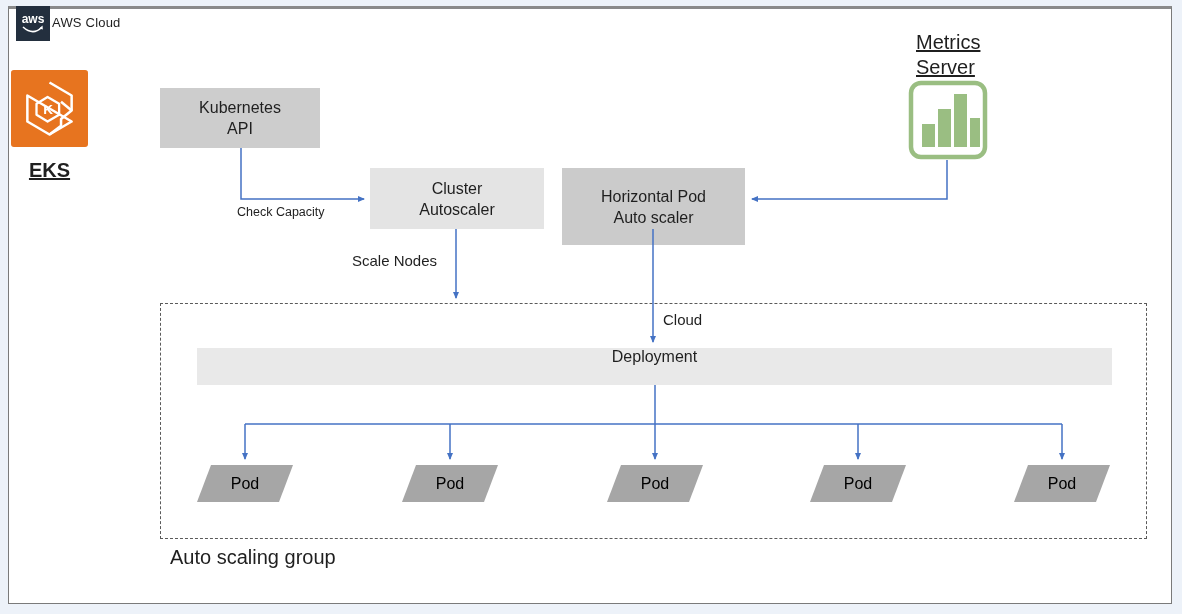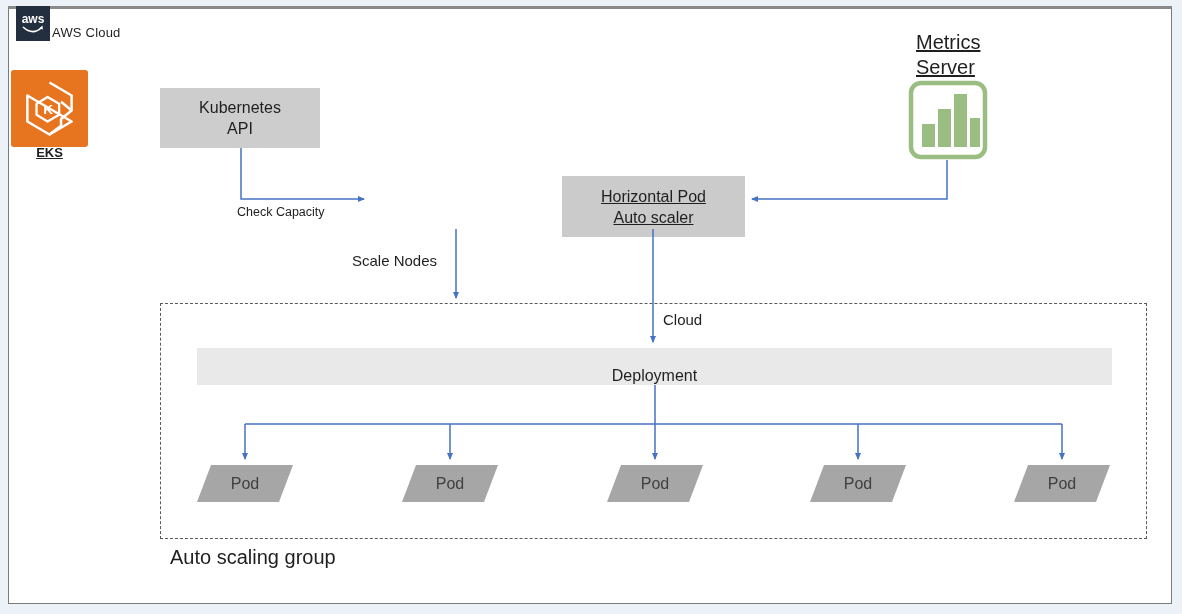--- a/index.html
+++ b/index.html
@@ -3,42 +3,42 @@
 <meta charset="utf-8">
 <style>
   html,body{margin:0;padding:0;background:#edf2f9;font-family:"Liberation Sans",sans-serif;color:var(--text,#1f1f1f);}
   #canvas{position:relative;width:1182px;height:614px;background:#edf2f9;overflow:hidden;}
   
   .frame{position:absolute;left:8px;top:6px;width:1164px;height:598px;background:#ffffff;
          border:1.5px solid #7a7a7a;border-top:3px solid #8a8a8a;box-sizing:border-box;}
   .abs{position:absolute;box-sizing:border-box;}
   
   .aws-badge{left:8px;top:6px;width:34px;height:35px;background:var(--aws-navy,#232F3E);margin-left:8px;}
-  .aws-cloud-label{left:52px;top:15px;font-size:13px;letter-spacing:.2px;margin-top:10px;}
+  .aws-cloud-label{left:52px;top:15px;font-size:13px;letter-spacing:.2px;}
   
   .eks-icon{left:11px;top:70px;width:77px;height:77px;}
-  .eks-label{left:11px;top:145px;width:77px;text-align:center;font-size:13px;font-weight:600;text-decoration:underline;}
+  .eks-label{left:11px;top:159px;width:77px;text-align:center;font-size:20px;font-weight:600;text-decoration:underline;}
   
   .node{display:flex;flex-direction:column;align-items:center;justify-content:center;
         font-size:16px;line-height:21px;text-align:left;color:#1f1f1f;}
   .k8s-api{left:160px;top:88px;width:160px;height:60px;background:var(--box-gray,#CDCDCD);}
   .cluster-as{left:370px;top:168px;width:174px;height:61px;background:var(--box-gray-light,#E4E4E4);}
-  .hpa{left:562px;top:176px;width:183px;height:61px;background:var(--box-gray-dark,#CBCBCB);text-decoration:underline;}
+  .hpa{left:562px;top:168px;width:183px;height:77px;background:var(--box-gray-dark,#CBCBCB);}
   
   .metrics-label{left:916px;top:30px;font-size:20px;line-height:25px;text-decoration:underline;}
   .metrics-icon{left:908px;top:80px;width:80px;height:80px;}
   
   .asg{left:160px;top:303px;width:987px;height:236px;border:1.6px dashed #5a5a5a;background:transparent;}
   .asg-label{left:170px;top:546px;font-size:20px;}
   .deployment{left:197px;top:348px;width:915px;height:37px;background:var(--deployment-gray,#E9E9E9);
-              display:flex;align-items:flex-end;justify-content:center;font-size:16px;}
+              display:flex;align-items:flex-start;justify-content:center;font-size:16px;}
   
   .pod{top:465px;width:96px;height:37px;background:var(--pod-gray,#A6A6A6);
        clip-path:polygon(14px 0,100% 0,calc(100% - 14px) 100%,0 100%);
-       display:flex;align-items:center;justify-content:center;font-size:16px;color:#404040;}
+       display:flex;align-items:center;justify-content:center;font-size:16px;color:#000000;}
   .pod1{left:197px;} .pod2{left:402px;} .pod3{left:607px;} .pod4{left:810px;} .pod5{left:1014px;}
   
   .edge-label{position:absolute;font-size:13px;}
   .lbl-check{left:237px;top:205px;font-size:12.5px;}
   .lbl-scalenodes{left:352px;top:252px;font-size:15px;}
   .lbl-scale{left:663px;top:311px;font-size:15px;}
   
   #edges{position:absolute;left:0;top:0;pointer-events:none;}
   .edge{stroke:var(--arrow,#4472C4);stroke-width:1.5;fill:none;}
   .arrowhead{fill:var(--arrow,#4472C4);}
@@ -68,20 +68,24 @@
       <text x="38.5" y="45.5" text-anchor="middle" font-family="Liberation Sans, sans-serif" font-size="14" font-weight="bold" fill="#ffffff">K</text>
     </svg>
   </div>
   <div class="abs eks-label">EKS</div>
 
   <div class="abs node k8s-api">
     <span>Kubernetes</span>
     <span>API</span>
   </div>
 
+  <div class="abs node cluster-as">
+    <span>Cluster</span>
+    <span>Autoscaler</span>
+  </div>
 
   <div class="abs node hpa">
     <span>Horizontal Pod</span>
     <span>Auto scaler</span>
   </div>
 
   <div class="abs metrics-label">
     <div>Metrics</div>
     <div>Server</div>
   </div>

